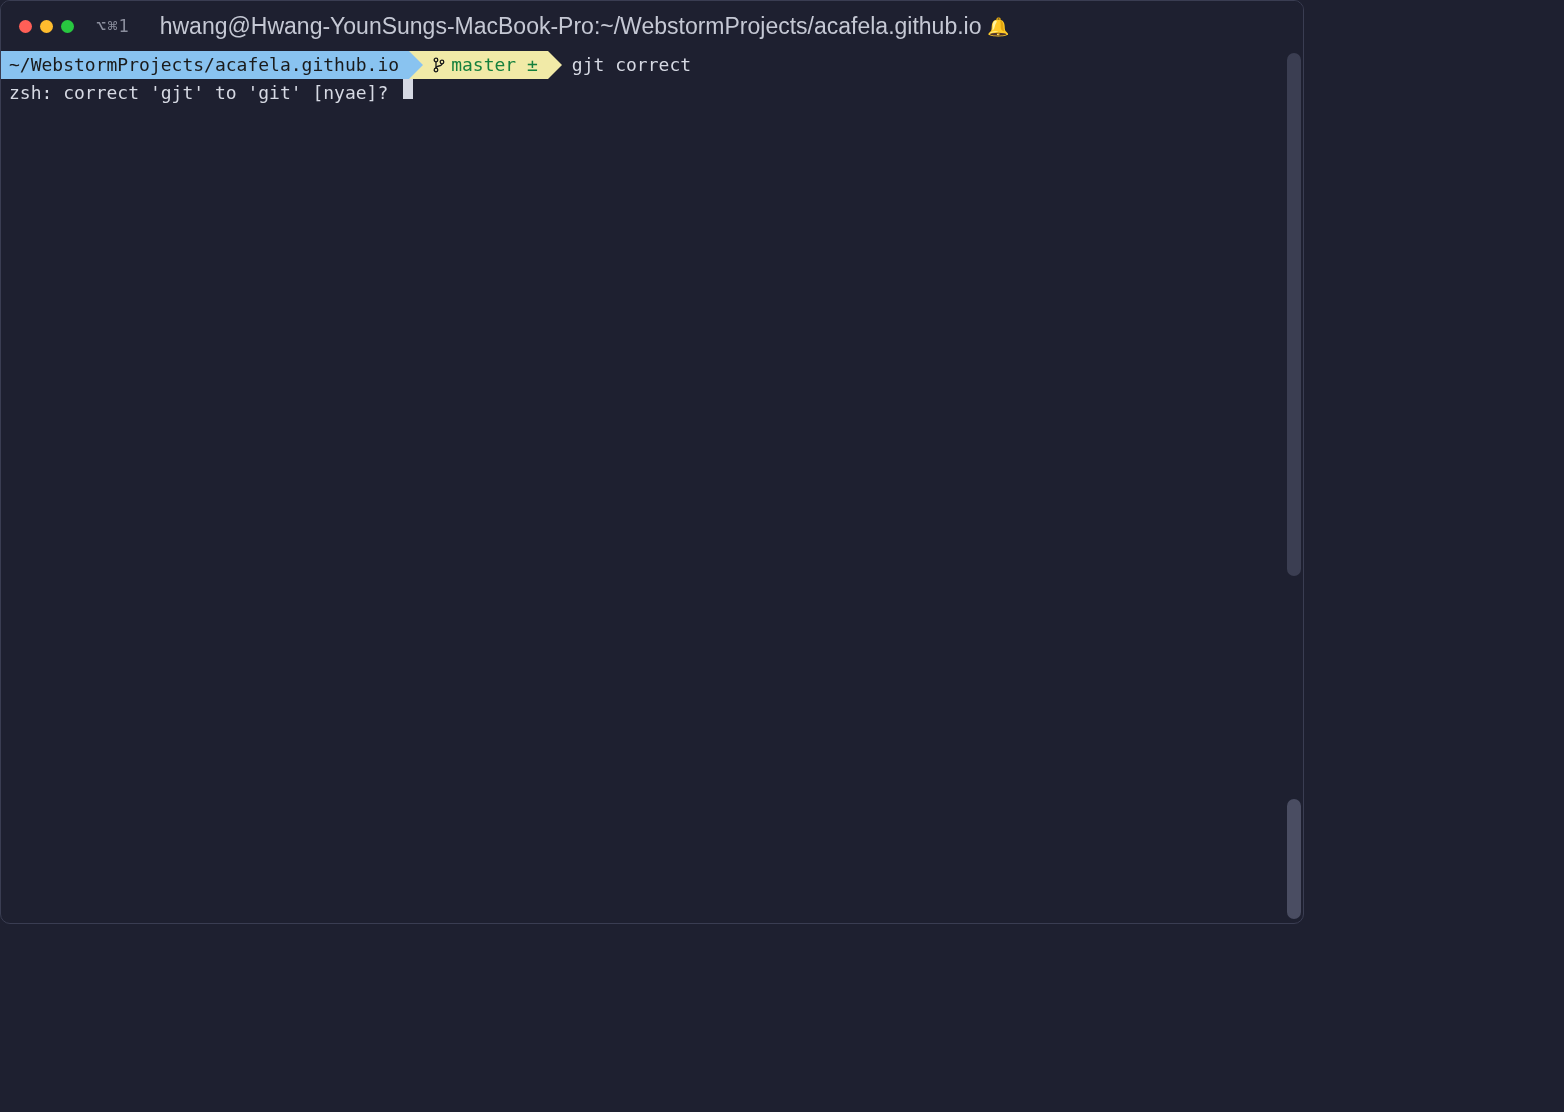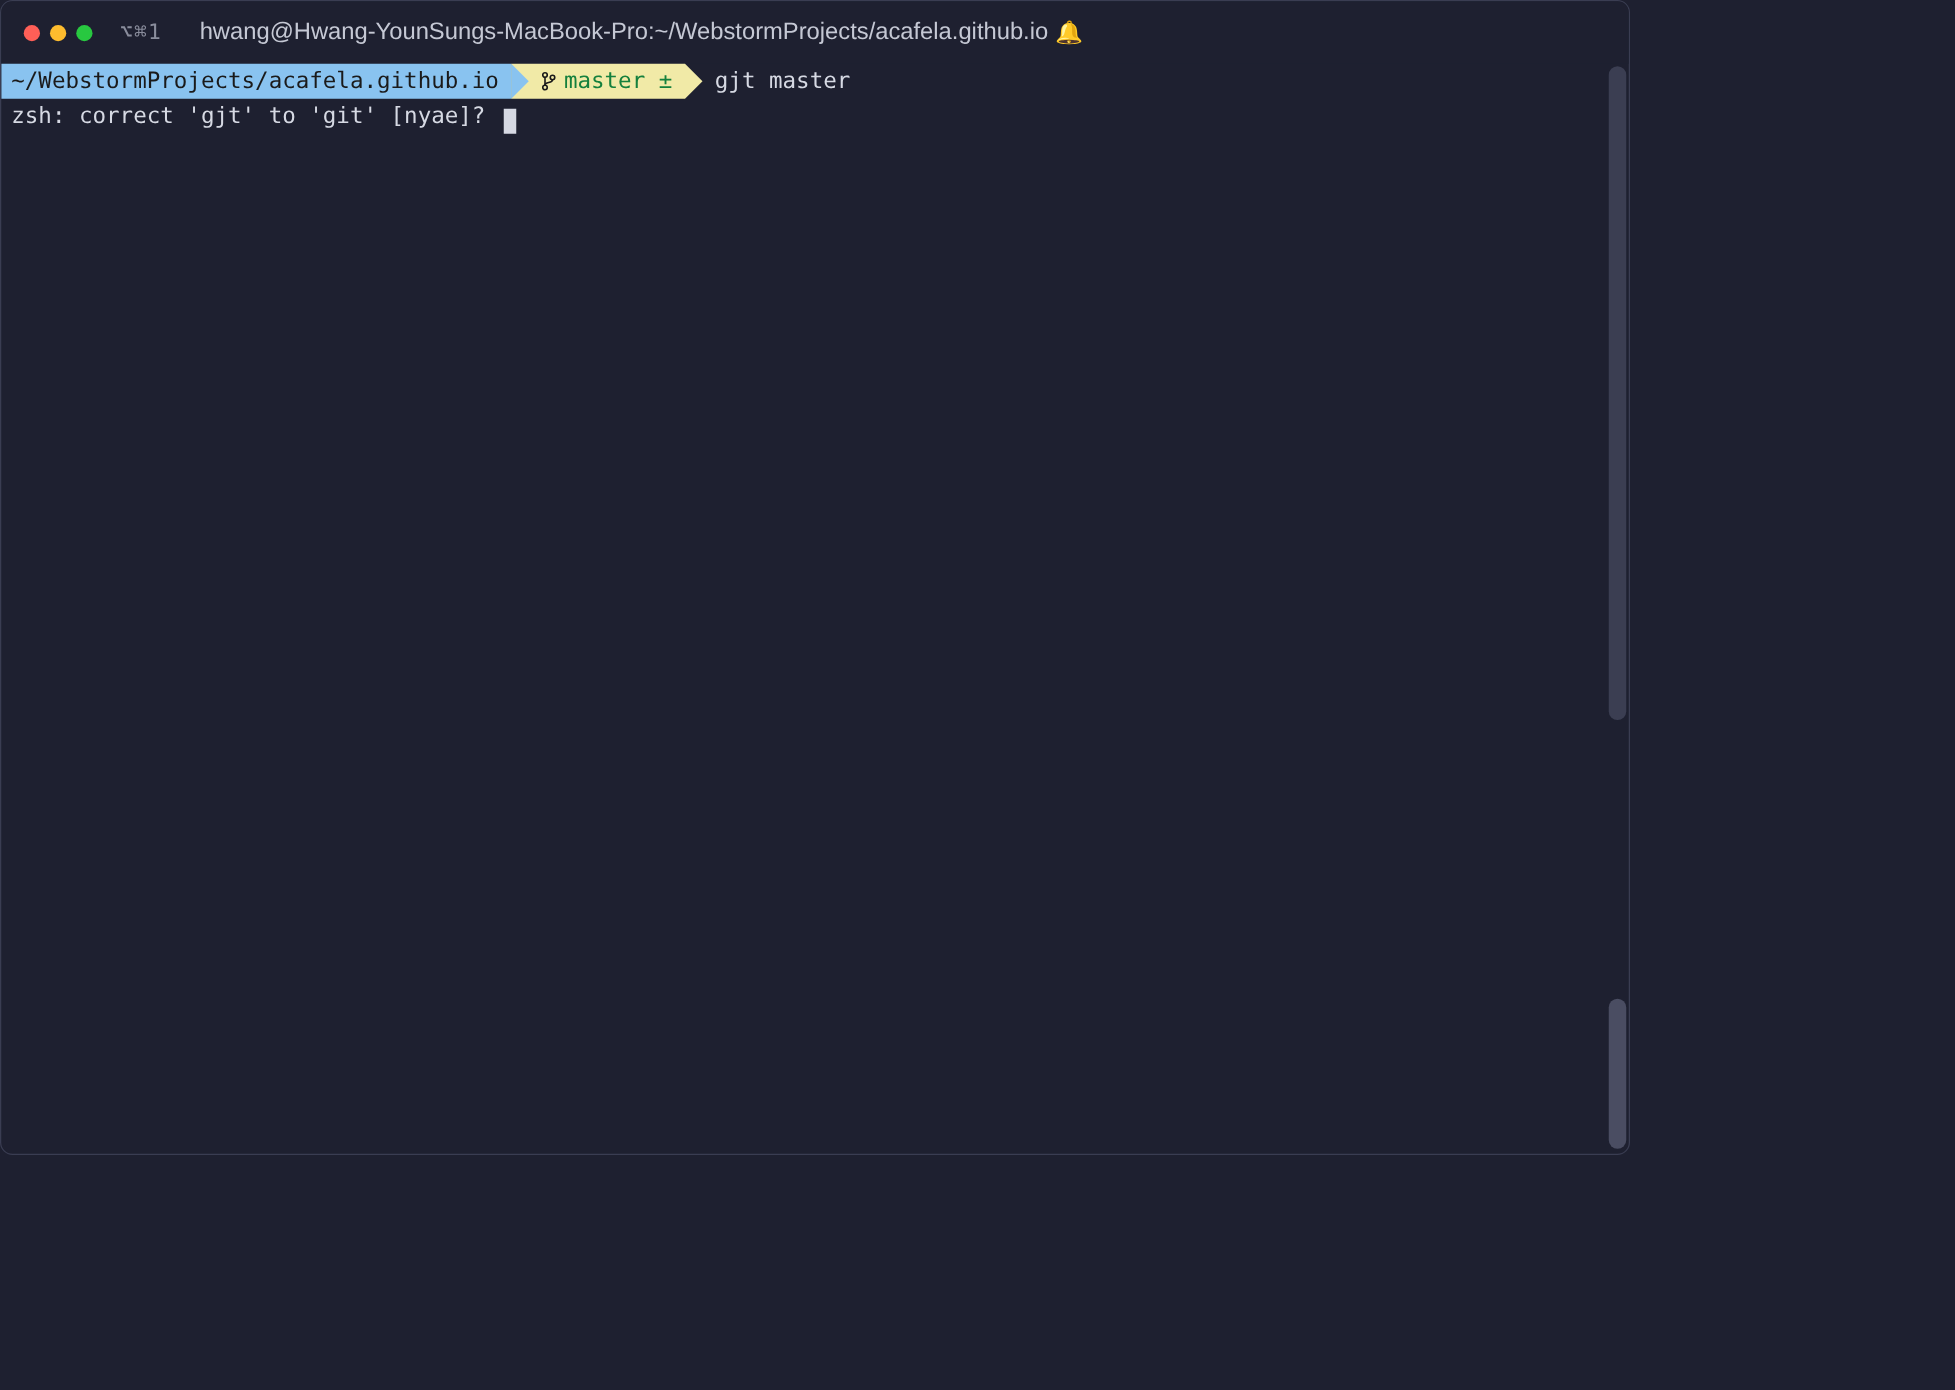--- a/index.html
+++ b/index.html
@@ -38,21 +38,21 @@
     .tl-min { background: #febc2e; }
     .tl-max { background: #28c840; }
     .shortcut {
       color: #8a8d9c;
       margin-left: 22px;
       font-size: 17px;
       letter-spacing: 1px;
     }
     .title {
       color: #c5c8d4;
-      font-size: 19px;
+      font-size: 23px;
       margin-left: 30px;
       font-family: -apple-system, 'SF Pro Text', 'Helvetica Neue', sans-serif;
     }
     .bell {
       margin-left: 6px;
       font-size: 18px;
     }
     .terminal-body {
       padding: 0;
       position: relative;
@@ -113,21 +113,21 @@
     .command {
       color: #d6d9e3;
       padding-left: 24px;
     }
     .output-line {
       color: #d6d9e3;
       padding: 0 0 0 8px;
       line-height: 28px;
       height: 28px;
       display: flex;
-      align-items: flex-end;
+      align-items: flex-start;
       white-space: pre;
     }
     .cursor {
       display: inline-block;
       width: 10px;
       height: 20px;
       background: #d6d9e3;
       margin-left: 4px;
       vertical-align: middle;
     }
@@ -174,21 +174,21 @@
         <svg width="12" height="16" viewBox="0 0 12 16" fill="none">
           <circle cx="3" cy="3" r="1.8" stroke="#1a1a1a" stroke-width="1.3" fill="none"></circle>
           <circle cx="3" cy="13" r="1.8" stroke="#1a1a1a" stroke-width="1.3" fill="none"></circle>
           <circle cx="9" cy="5" r="1.8" stroke="#1a1a1a" stroke-width="1.3" fill="none"></circle>
           <path d="M3 4.8 L3 11.2" stroke="#1a1a1a" stroke-width="1.3"></path>
           <path d="M9 6.8 C9 10 3 8 3 11" stroke="#1a1a1a" stroke-width="1.3" fill="none"></path>
         </svg>
       </span>
       <span>master ±</span>
     </span>
-    <span class="command">gjt master</span>
+    <span class="command">gjt correct</span>
   </div>
   <div class="output-line">
     <span>zsh: correct 'gjt' to 'git' [nyae]? </span>
     <span class="cursor"></span>
   </div>
   <div class="scrollbar"></div>
   <div class="scrollbar-bottom"></div>
 </div>
 
 </body></html>

